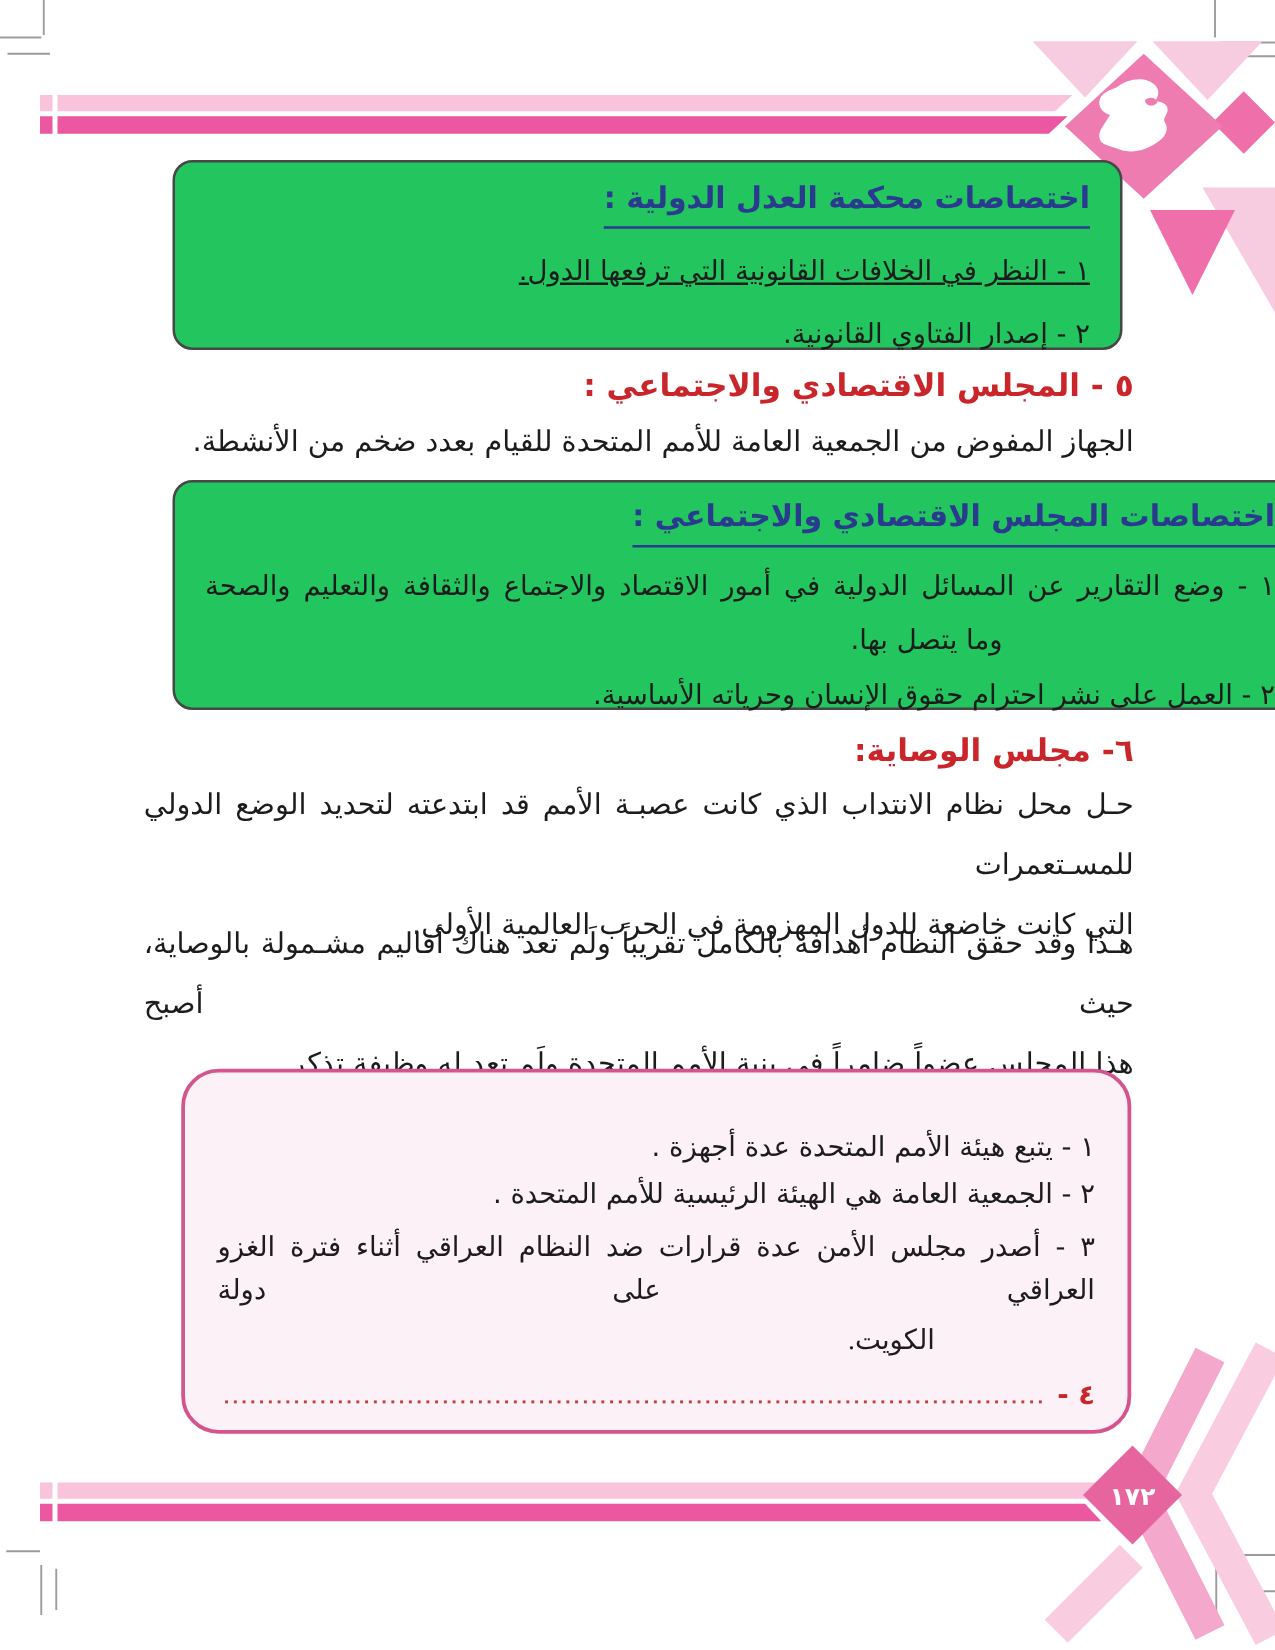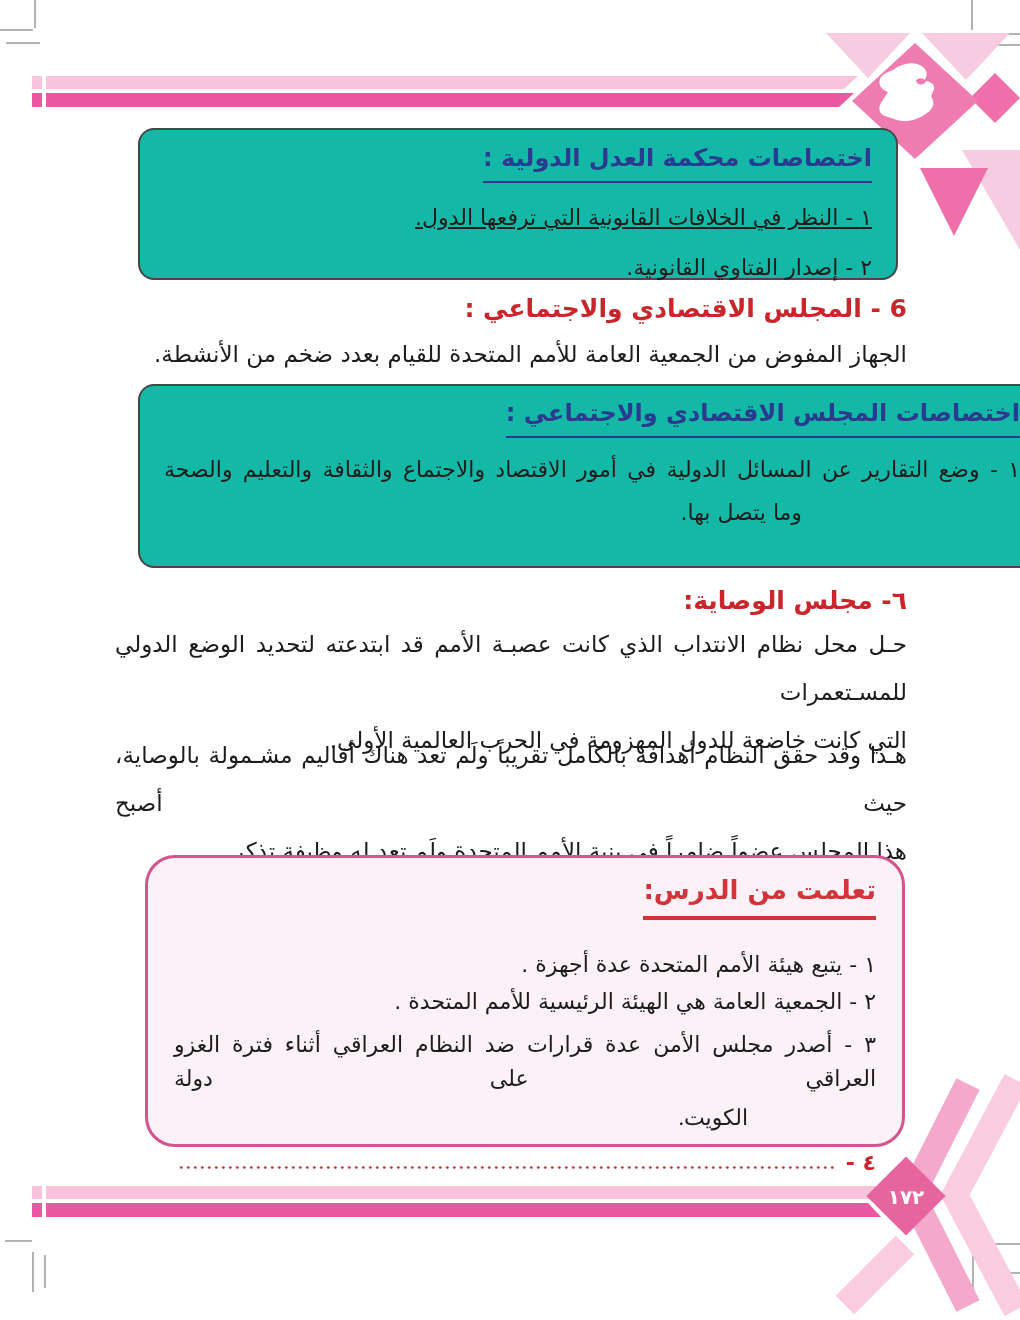--- a/index.html
+++ b/index.html
@@ -7,21 +7,21 @@
     position:relative;width:1020px;height:1320px;background:#ffffff;
     overflow:hidden;font-family:"DejaVu Sans",sans-serif;
   }
   .abs{position:absolute;}
   .ar{direction:rtl;color:#1c1c1c;font-family:"DejaVu Sans",sans-serif;}
   .col{left:115px;width:792px;}
   .red-heading{color:#c9252b;font-weight:bold;font-size:25px;text-align:right;line-height:1.4;}
   .body-line{font-size:23px;line-height:48px;}
   .jline{text-align:justify;text-align-last:justify;}
   .rline{text-align:right;}
-  .box{background:#14b8a6;border:2.5px solid #474747;border-radius:16px;box-sizing:border-box;}
+  .box{background:#22c55e;border:2.5px solid #474747;border-radius:16px;box-sizing:border-box;}
   .box-title{color:#2a3b8f;font-weight:bold;font-size:24px;display:inline-block;
     border-bottom:2.5px solid #2a3b8f;padding-bottom:7px;line-height:1.3;}
   .box-item{font-size:22px;line-height:34px;}
   .learned{background:#fcf1f7;border:3px solid #d6548e;border-radius:30px;box-sizing:border-box;}
   .learned-title{color:#d2343a;font-weight:bold;font-size:26px;display:inline-block;
     border-bottom:4px solid #d2343a;padding-bottom:8px;line-height:1.3;}
   .leader-row{display:flex;direction:rtl;align-items:flex-end;}
   .leader-num{color:#c9252b;font-weight:bold;font-size:22px;line-height:28px;white-space:nowrap;}
   .leader-dots{flex:1;height:7px;margin:0 10px 6px 4px;
     background-image:radial-gradient(circle,#bf4040 1.2px,rgba(0,0,0,0) 1.5px);
@@ -86,45 +86,43 @@
   </svg>
 
   <div class="abs box ar" style="left:138px;top:128px;width:760px;height:152px;padding:13px 24px;">
     <div class="rline">
       <span class="box-title">اختصاصات محكمة العدل الدولية :</span>
     </div>
     <div class="box-item rline" style="margin-top:18px;text-decoration:underline;">١ - النظر في الخلافات القانونية التي ترفعها الدول.</div>
     <div class="box-item rline" style="margin-top:16px;">٢ - إصدار الفتاوي القانونية.</div>
   </div>
 
-  <div class="abs col ar red-heading" style="top:291px;">6 - المجلس الاقتصادي والاجتماعي :</div>
+  <div class="abs col ar red-heading" style="top:291px;">٥ - المجلس الاقتصادي والاجتماعي :</div>
   <div class="abs col ar rline" style="top:334px;font-size:23px;line-height:40px;">الجهاز المفوض من الجمعية العامة للأمم المتحدة للقيام بعدد ضخم من الأنشطة.</div>
 
   <div class="abs box ar" style="left:138px;top:384px;width:908px;height:184px;padding:12px 24px;">
     <div class="rline">
       <span class="box-title">اختصاصات المجلس الاقتصادي والاجتماعي :</span>
     </div>
     <div class="box-item jline" style="margin-top:15px;">١ - وضع التقارير عن المسائل الدولية في أمور الاقتصاد والاجتماع والثقافة والتعليم والصحة</div>
     <div class="box-item rline" style="margin-top:9px;padding-right:218px;">وما يتصل بها.</div>
+    <div class="box-item rline" style="margin-top:10px;">٢ - العمل على نشر احترام حقوق الإنسان وحرياته الأساسية.</div>
   </div>
 
   <div class="abs col ar red-heading" style="top:583px;">٦- مجلس الوصاية:</div>
   <div class="abs col ar" style="top:620px;">
     <div class="body-line jline">حـل محل نظام الانتداب الذي كانت عصبـة الأمم قد ابتدعته لتحديد الوضع الدولي للمسـتعمرات</div>
     <div class="body-line rline">التي كانت خاضعة للدول المهزومة في الحرب العالمية الأولى.</div>
   </div>
   <div class="abs col ar" style="top:731px;">
     <div class="body-line jline">هـذا وقد حقق النظام أهدافه بالكامل تقريباً ولَم تعد هناك أقاليم مشـمولة بالوصاية، حيث أصبح</div>
     <div class="body-line rline">هذا المجلس عضواً ضامراً في بنية الأمم المتحدة ولَم تعد له وظيفة تذكر.</div>
   </div>
 
   <div class="abs learned ar" style="left:145px;top:855px;width:760px;height:292px;padding:16px 26px;">
-    <div class="rline">
-      <span class="learned-title">تعلمت من الدرس:</span>
-    </div>
     <div class="box-item rline" style="margin-top:28px;">١ - يتبع هيئة الأمم المتحدة عدة أجهزة .</div>
     <div class="box-item rline" style="margin-top:3px;">٢ - الجمعية العامة هي الهيئة الرئيسية للأمم المتحدة .</div>
     <div class="box-item jline" style="margin-top:9px;">٣ - أصدر مجلس الأمن عدة قرارات ضد النظام العراقي أثناء فترة الغزو العراقي على دولة</div>
     <div class="box-item rline" style="margin-top:5px;padding-right:128px;font-family:Liberation Serif, serif;">الكويت.</div>
     <div class="leader-row" style="margin-top:14px;">
       <span class="leader-num">٤ -</span>
       <span class="leader-dots"></span>
     </div>
   </div>
 

